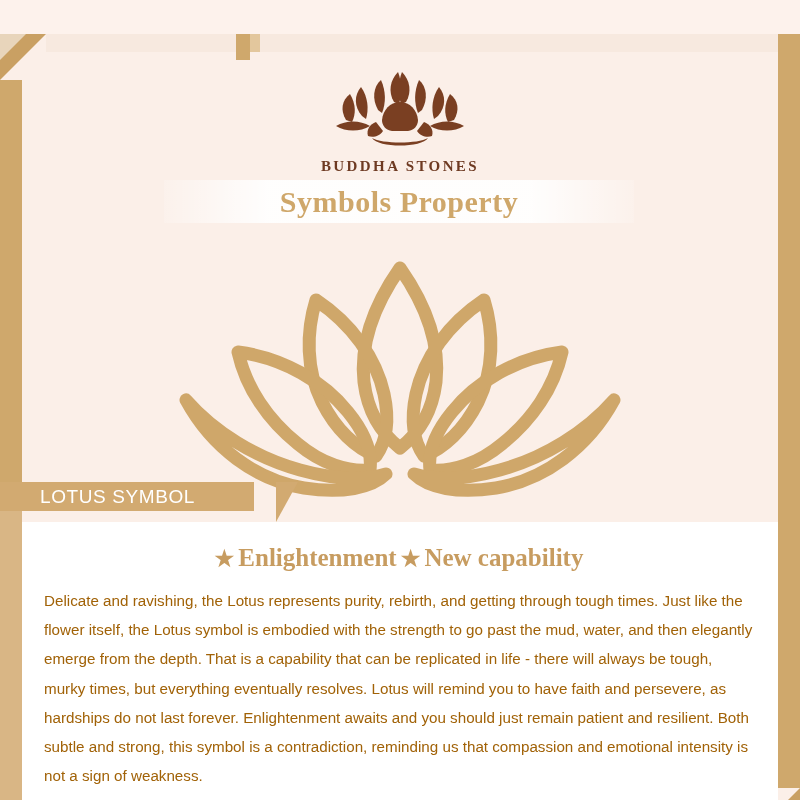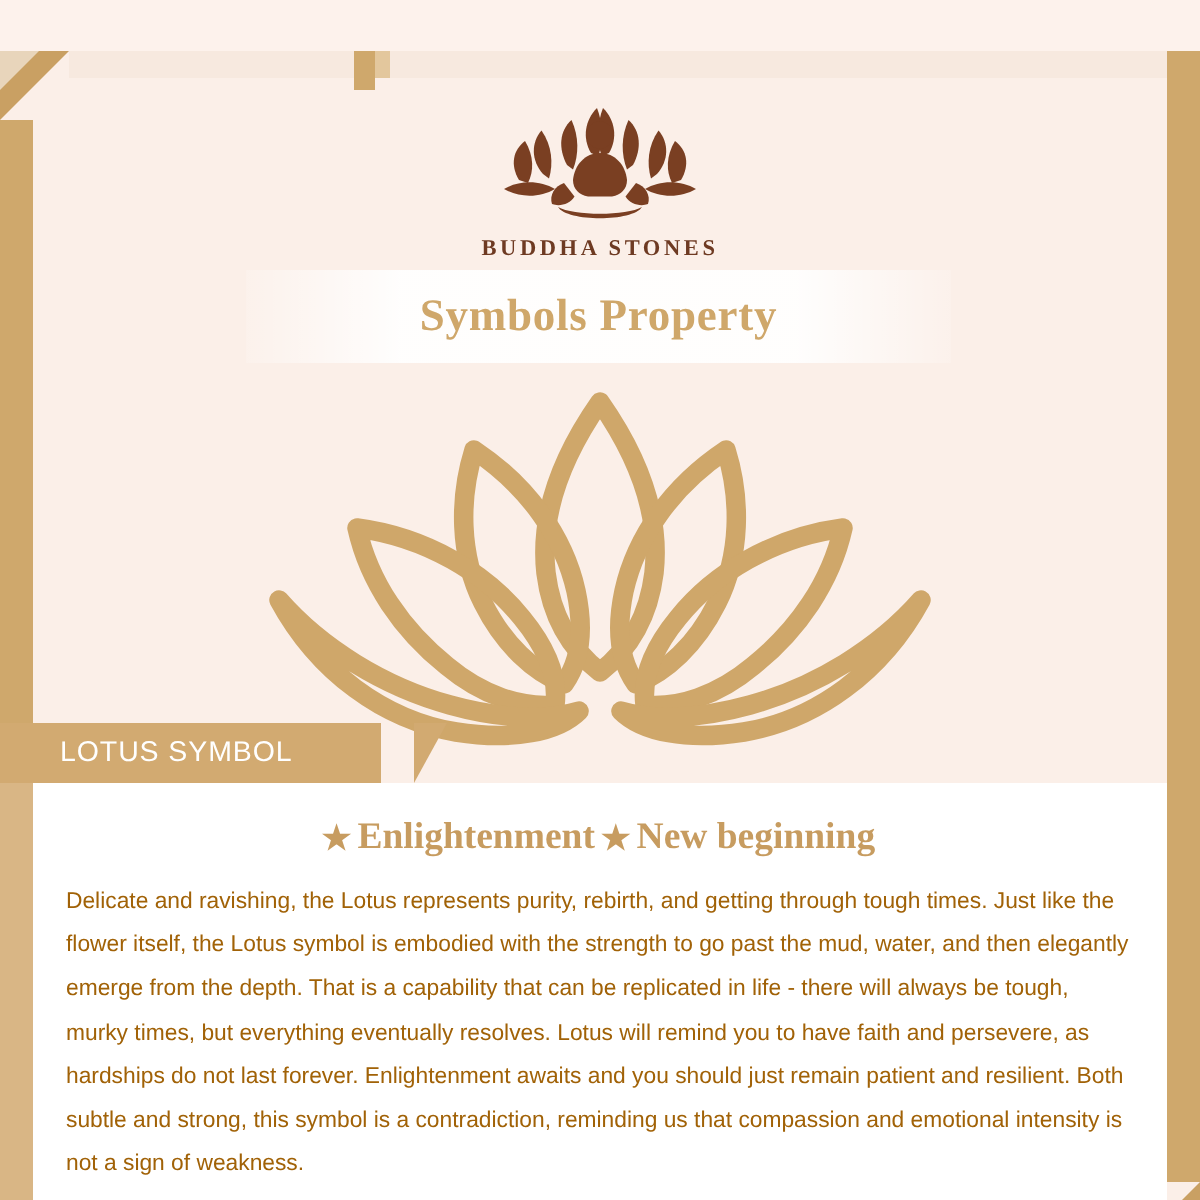--- a/index.html
+++ b/index.html
@@ -129,21 +129,21 @@
     color: #6e3a22;
     font-weight: bold;
   }
 
   
   .title-band {
     position: absolute;
     top: 128px;
     left: 142px;
     width: 470px;
-    height: 62px;
+    height: 43px;
     background: linear-gradient(to right, rgba(255,255,255,0.15), rgba(255,255,255,0.92) 22%, rgba(255,255,255,0.92) 78%, rgba(255,255,255,0.15));
     display: flex;
     align-items: center;
     justify-content: center;
   }
   .title-text {
     font-family: "Liberation Serif", serif;
     font-weight: bold;
     font-size: 30px;
     color: #cfa76a;
@@ -157,21 +157,21 @@
     left: 0;
     right: 0;
     text-align: center;
   }
 
   
   .ribbon {
     position: absolute;
     left: -22px;
     top: 430px;
-    height: 40px;
+    height: 29px;
     width: 254px;
     background: #d2aa71;
     display: flex;
     align-items: center;
   }
   .ribbon-text {
     padding-left: 40px;
     color: #ffffff;
     font-size: 19px;
     letter-spacing: 0.6px;
@@ -308,19 +308,19 @@
     <div class="ribbon">
       <div class="ribbon-text">LOTUS SYMBOL</div>
     </div>
     <div class="ribbon-tail"></div>
 
     <div class="panel">
       <div class="headline">
         <span class="star">★</span>
         <span class="word">Enlightenment</span>
         <span class="star">★</span>
-        <span class="word">New beginning</span>
+        <span class="word">New capability</span>
       </div>
       <p class="body-text">Delicate and ravishing, the Lotus represents purity, rebirth, and getting through tough times. Just like the flower itself, the Lotus symbol is embodied with the strength to go past the mud, water, and then elegantly emerge from the depth. That is a capability that can be replicated in life - there will always be tough, murky times, but everything eventually resolves. Lotus will remind you to have faith and persevere, as hardships do not last forever. Enlightenment awaits and you should just remain patient and resilient. Both subtle and strong, this symbol is a contradiction, reminding us that compassion and emotional intensity is not a sign of weakness.</p>
     </div>
 
   </div>
 </div>
 
 </body></html>

